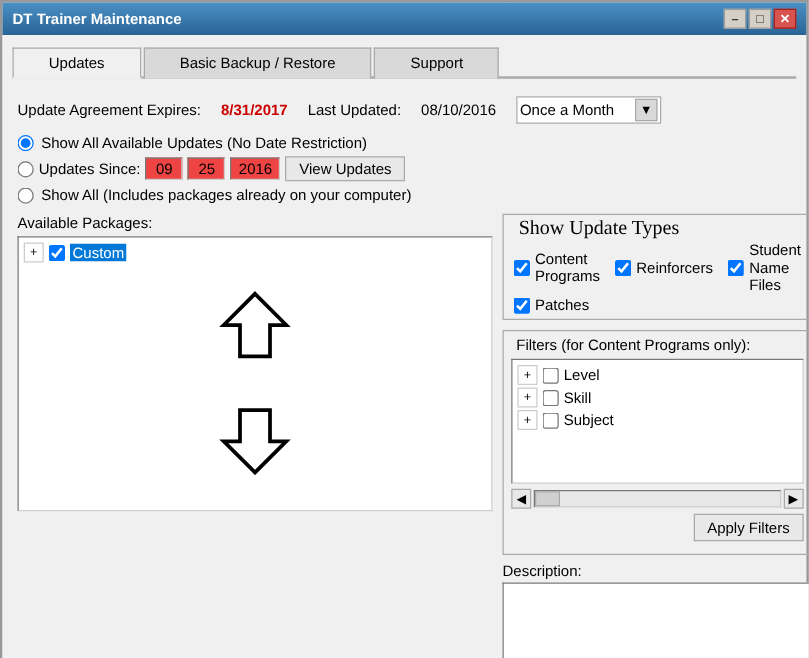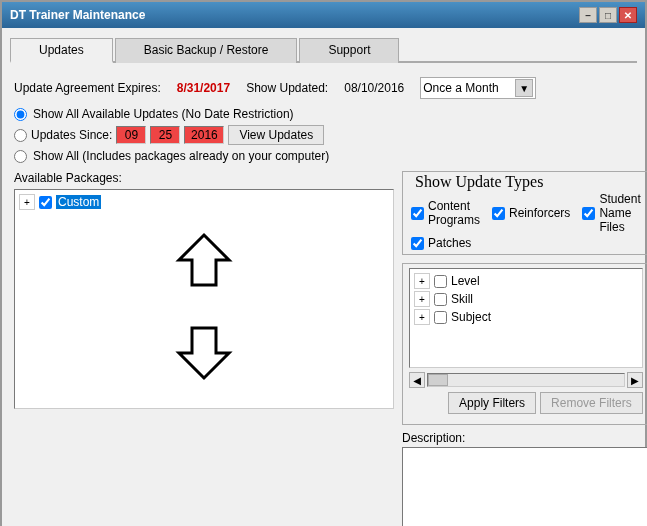--- a/index.html
+++ b/index.html
@@ -317,21 +317,21 @@
       <div class="tab">
         <span>Support</span>
       </div>
     </div>
 
     <div class="panel">
 
       <div class="info-row">
         <span>Update Agreement Expires:</span>
         <span class="expires-date">8/31/2017</span>
-        <span>Show Updated:</span>
+        <span>Last Updated:</span>
         <span>08/10/2016</span>
         <div class="dropdown-wrapper">
           <select>
             <option>Once a Month</option>
             <option>Weekly</option>
             <option>Never</option>
           </select>
           <div class="dropdown-btn">▼</div>
         </div>
       </div>
@@ -399,20 +399,21 @@
                 <span>Student Name Files</span>
               </div>
               <div class="checkbox-row">
                 <input type="checkbox" checked="" style="">
                 <span>Patches</span>
               </div>
             </div>
           </div>
 
           <div class="filters-group">
+            <div class="filters-legend">Filters (for Content Programs only):</div>
             <div class="filters-tree">
               <div class="tree-item">
                 <div class="tree-expand">+</div>
                 <input type="checkbox" class="tree-checkbox" style="">
                 <span>Level</span>
               </div>
               <div class="tree-item" style="margin-top:2px">
                 <div class="tree-expand">+</div>
                 <input type="checkbox" class="tree-checkbox" style="">
                 <span>Skill</span>
@@ -425,21 +426,20 @@
             </div>
             <div class="h-scroll">
               <div class="scroll-btn">◀</div>
               <div class="scroll-track">
                 <div class="scroll-thumb"></div>
               </div>
               <div class="scroll-btn">▶</div>
             </div>
             <div class="filter-buttons">
               <button class="filter-btn">Apply Filters</button>
-              <button class="filter-btn disabled">Remove Filters</button>
             </div>
           </div>
 
           <div>
             <div class="description-label">Description:</div>
             <div class="description-area"></div>
 
           </div>
         </div>
       </div>

